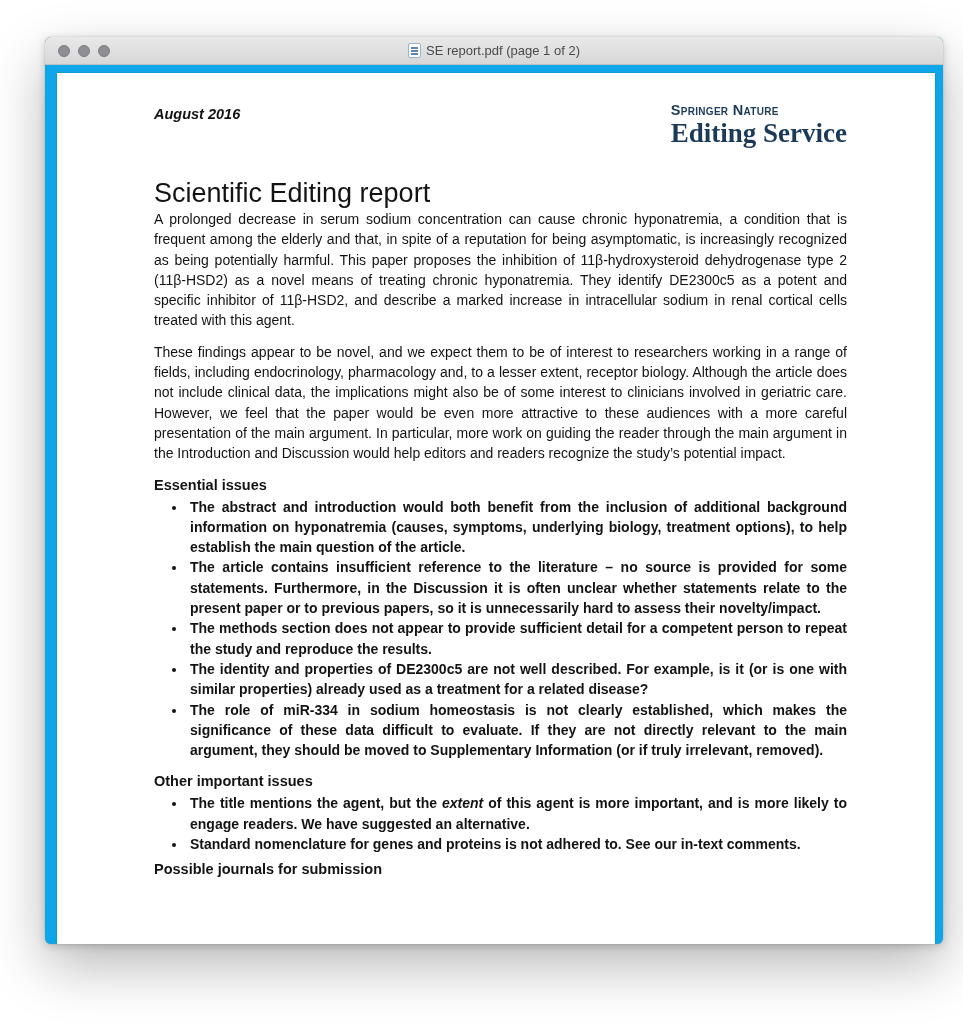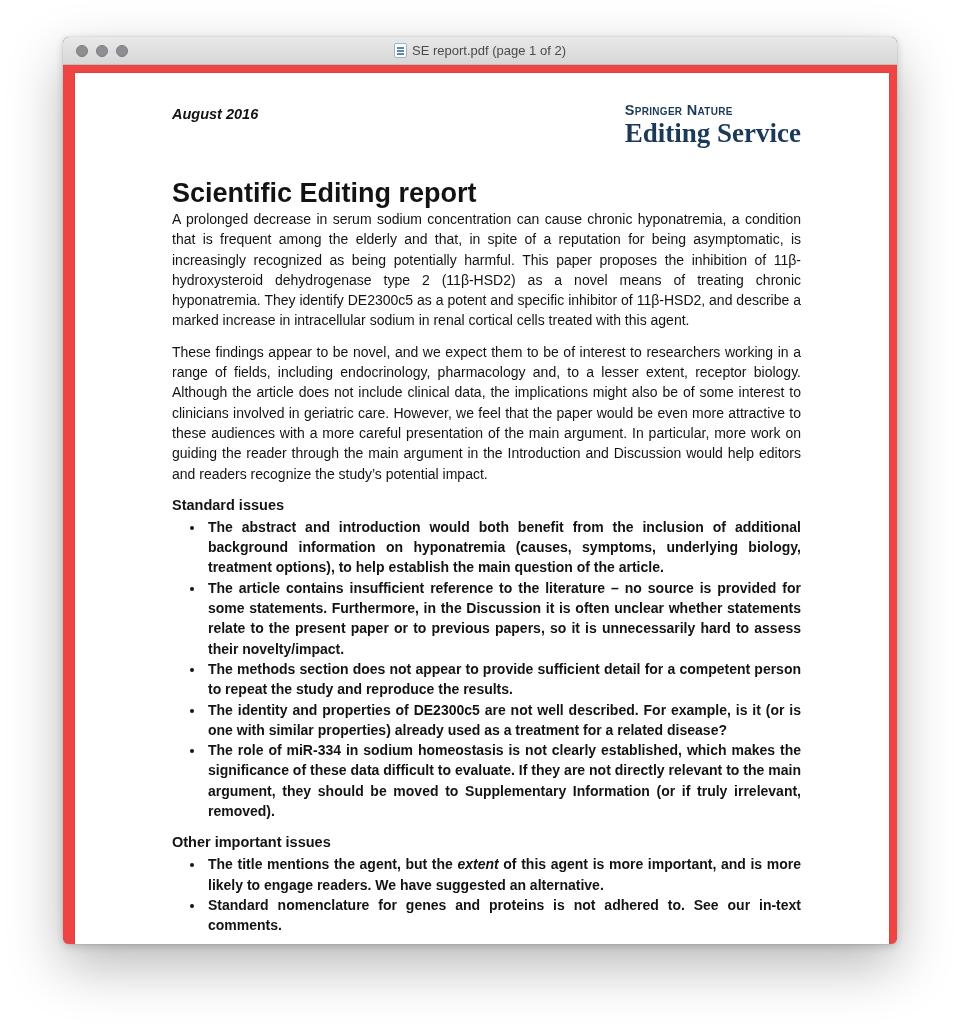--- a/index.html
+++ b/index.html
@@ -4,24 +4,24 @@
 <style>
   * { margin: 0; padding: 0; box-sizing: border-box; }
   html, body {
     width: 963px; height: 1024px;
     background: #ffffff;
     font-family: "Liberation Sans", sans-serif;
     overflow: hidden;
   }
   .window {
     position: absolute;
-    left: 63px; top: 37px;
-    width: 834px; height: 907px;
+    left: 45px; top: 37px;
+    width: 898px; height: 907px;
     border-radius: 6px;
-    background: #ef4444;
+    background: #0ea5e9;
     box-shadow: 0 22px 55px rgba(0,0,0,0.28), 0 2px 8px rgba(0,0,0,0.18), 0 0 1px rgba(0,0,0,0.35);
     overflow: hidden;
   }
   .titlebar {
     height: 28px;
     background: linear-gradient(#e9e9e9, #d7d7d7);
     border-bottom: 1px solid #bfbfbf;
     display: flex;
     align-items: center;
     position: relative;
@@ -102,21 +102,21 @@
   .brand-bottom {
     font-family: "Liberation Serif", serif;
     font-weight: bold;
     font-size: 27px;
     color: #1b3a5a;
     line-height: 1.15;
   }
   h1.report-title {
     margin-top: 30px;
     font-size: 27px;
-    font-weight: bold;
+    font-weight: normal;
     line-height: 28px;
   }
   .paper-title {
     margin-top: 12px;
     font-style: italic;
     font-size: 16.5px;
     line-height: 20px;
   }
   .summary-heading {
     margin-top: 14px;
@@ -185,21 +185,21 @@
         </div>
       </div>
 
       <h1 class="report-title">Scientific Editing report</h1>
 
 
 
       <p class="body-par">A prolonged decrease in serum sodium concentration can cause chronic hyponatremia, a condition that is frequent among the elderly and that, in spite of a reputation for being asymptomatic, is increasingly recognized as being potentially harmful. This paper proposes the inhibition of 11β-hydroxysteroid dehydrogenase type 2 (11β-HSD2) as a novel means of treating chronic hyponatremia. They identify DE2300c5 as a potent and specific inhibitor of 11β-HSD2, and describe a marked increase in intracellular sodium in renal cortical cells treated with this agent.</p>
       <p class="body-par">These findings appear to be novel, and we expect them to be of interest to researchers working in a range of fields, including endocrinology, pharmacology and, to a lesser extent, receptor biology. Although the article does not include clinical data, the implications might also be of some interest to clinicians involved in geriatric care. However, we feel that the paper would be even more attractive to these audiences with a more careful presentation of the main argument. In particular, more work on guiding the reader through the main argument in the Introduction and Discussion would help editors and readers recognize the study’s potential impact.</p>
 
-      <div class="section-heading">Standard issues</div>
+      <div class="section-heading">Essential issues</div>
       <ul class="issue-list">
         <li>The abstract and introduction would both benefit from the inclusion of additional background information on hyponatremia (causes, symptoms, underlying biology, treatment options), to help establish the main question of the article.</li>
         <li>The article contains insufficient reference to the literature – no source is provided for some statements. Furthermore, in the Discussion it is often unclear whether statements relate to the present paper or to previous papers, so it is unnecessarily hard to assess their novelty/impact.</li>
         <li>The methods section does not appear to provide sufficient detail for a competent person to repeat the study and reproduce the results.</li>
         <li>The identity and properties of DE2300c5 are not well described. For example, is it (or is one with similar properties) already used as a treatment for a related disease?</li>
         <li>The role of miR-334 in sodium homeostasis is not clearly established, which makes the significance of these data difficult to evaluate. If they are not directly relevant to the main argument, they should be moved to Supplementary Information (or if truly irrelevant, removed).</li>
       </ul>
 
       <div class="section-heading">Other important issues</div>
       <ul class="issue-list">

